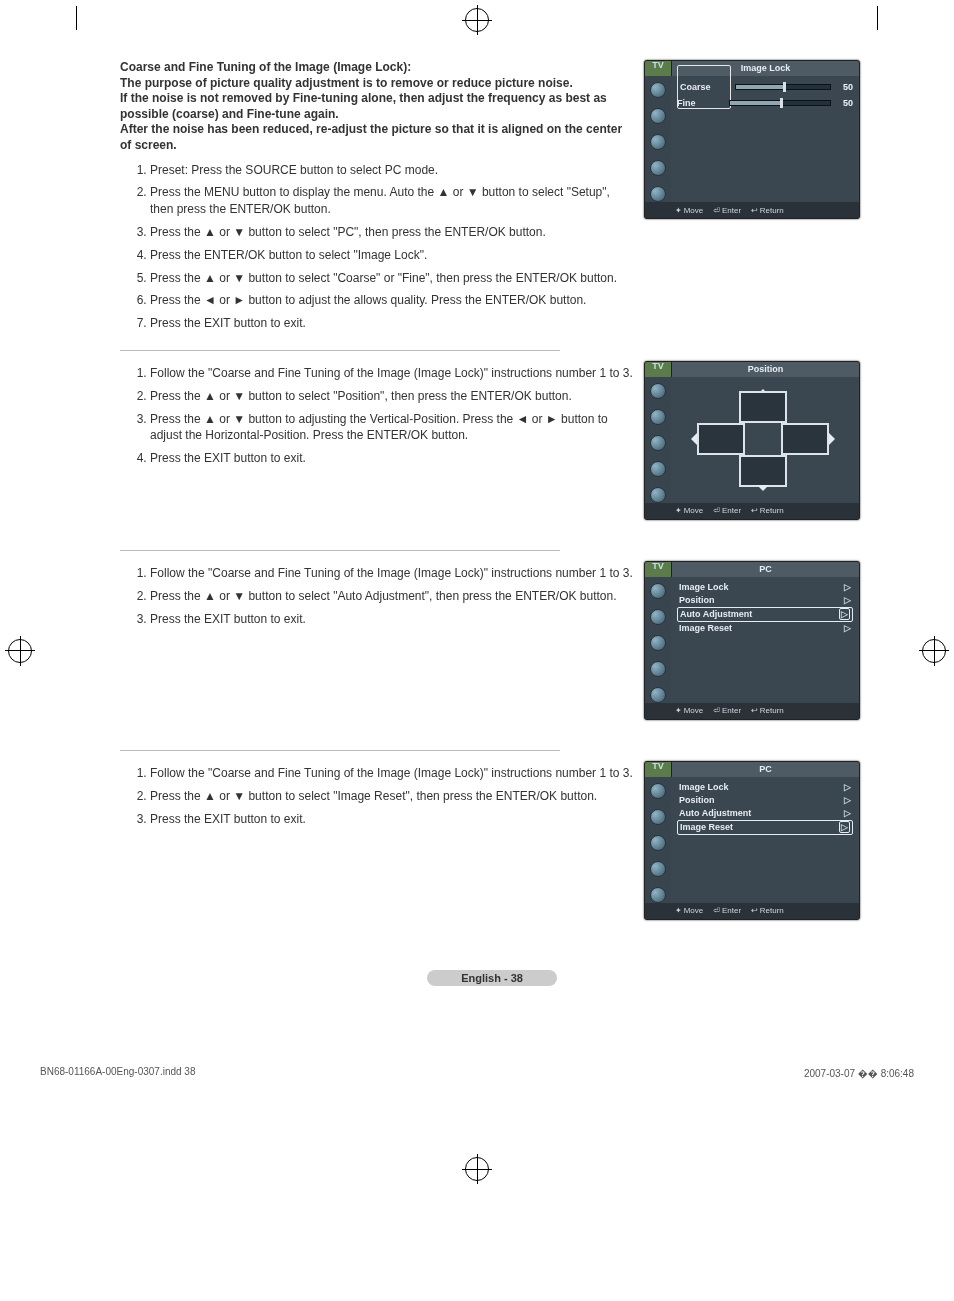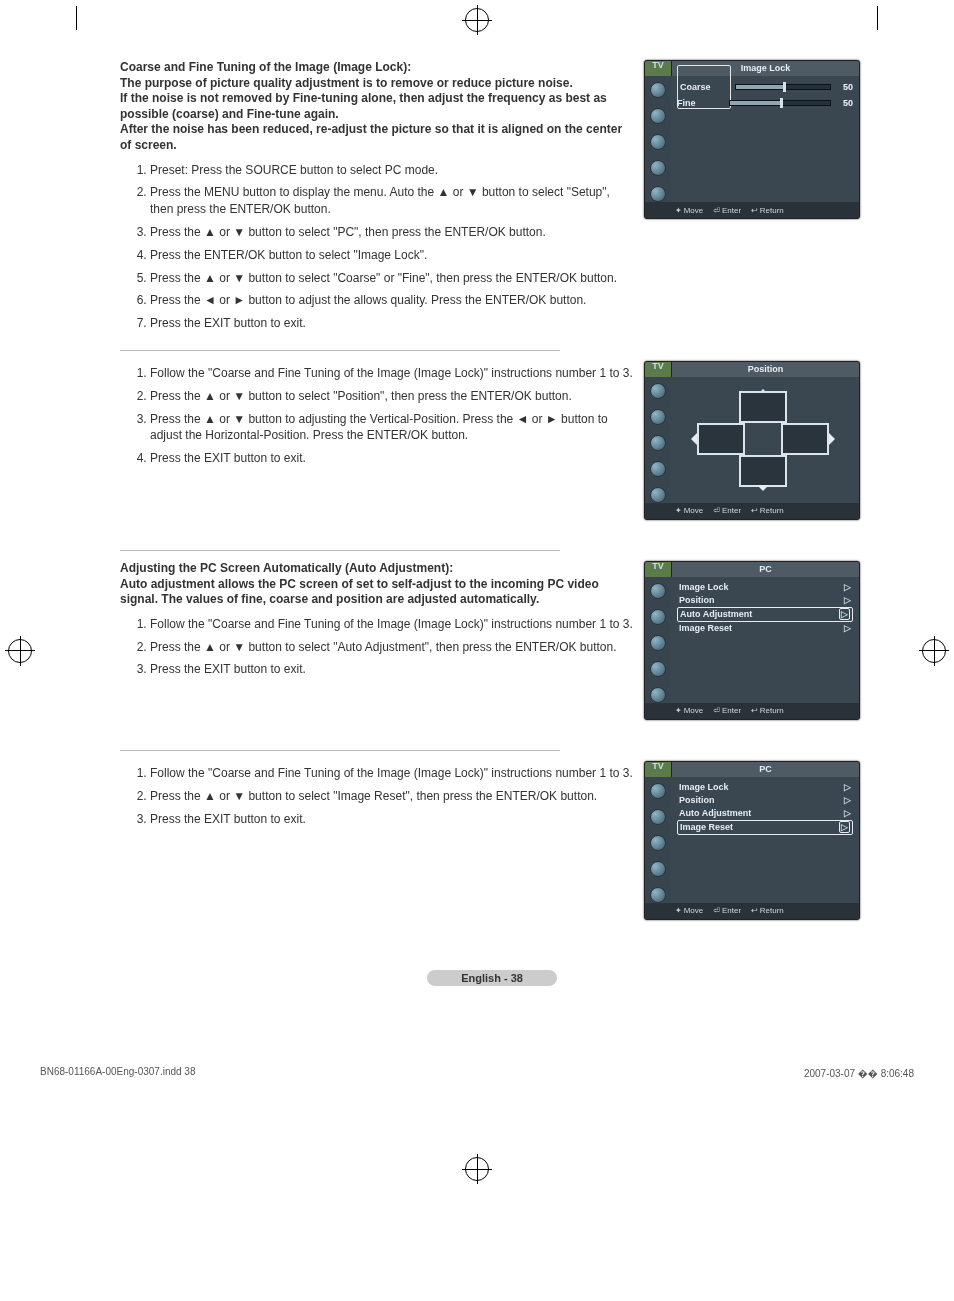--- a/index.html
+++ b/index.html
@@ -355,22 +355,20 @@
               <span>Return</span>
             </div>
         </div>
       </div>
     </div>
   </div>
   <hr class="divider" style="width:440px;margin-left:0">
 
   <div class="content-row section">
     <div class="text-col">
-      <p class="intro" style="white-space:pre-line">Adjusting the PC Screen Automatically (Auto Adjustment):
-Auto adjustment allows the PC screen of set to self-adjust to the incoming PC video signal. The values of fine, coarse and position are adjusted automatically.</p>
       <ol class="steps">
         <li>Follow the "Coarse and Fine Tuning of the Image (Image Lock)"  instructions number 1 to 3.</li>
         <li>Press the ▲ or ▼ button to select "Auto Adjustment", then press the ENTER/OK button.</li>
         <li>Press the EXIT button to exit.</li>
       </ol>
     </div>
     <div class="osd-col">
       <div class="osd">
         <div class="osd-header">
           <div class="tv">TV</div>

